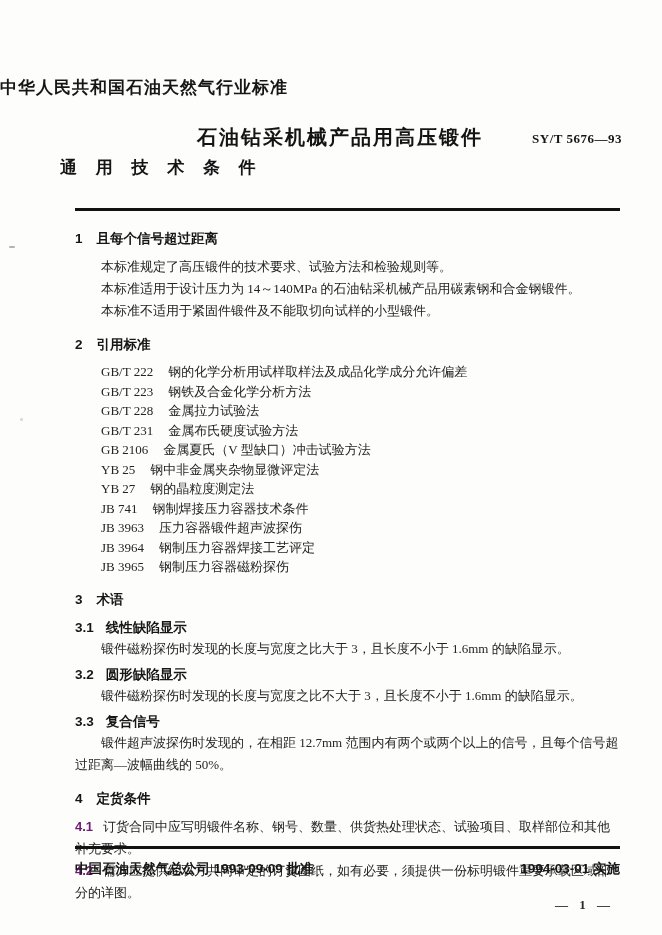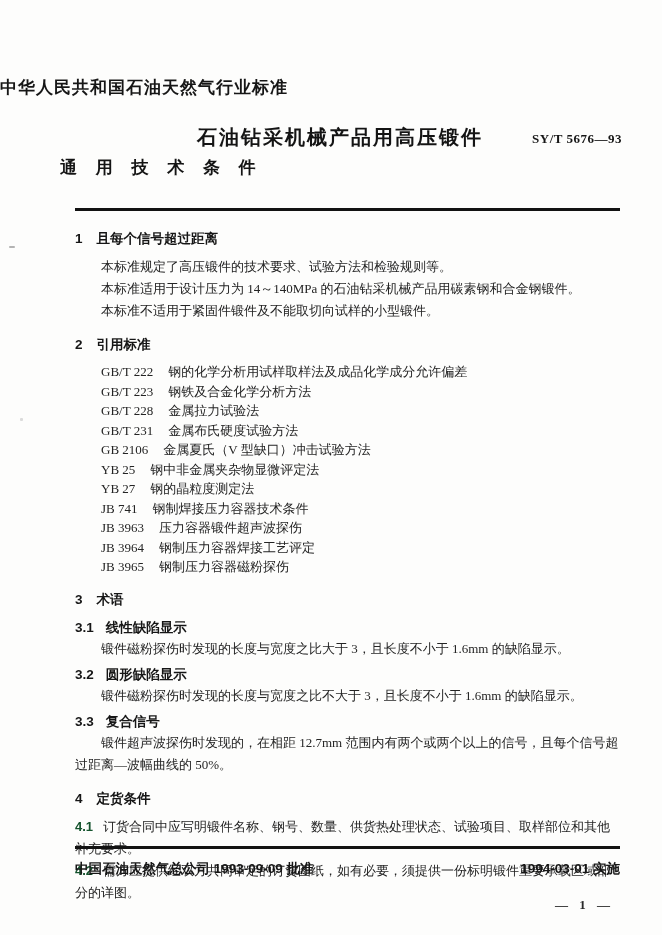--- a/index.html
+++ b/index.html
@@ -99,21 +99,21 @@
     line-height: 21px;
   }
   .sub-heading .sub-no { margin-right: 12px; }
   .clause {
     margin: 0;
     color: #242424;
   }
   .clause .cl-no {
     font-family: "Liberation Sans", "DejaVu Sans", sans-serif;
     font-weight: bold;
-    color: #14532d;
+    color: #701a75;
     margin-right: 10px;
   }
   .mt6  { margin-top: 6px; }
   .mt14 { margin-top: 14px; }
 
   
   .rule-bottom {
     position: absolute;
     top: 846px; left: 75px; right: 42px;
     height: 3px;

